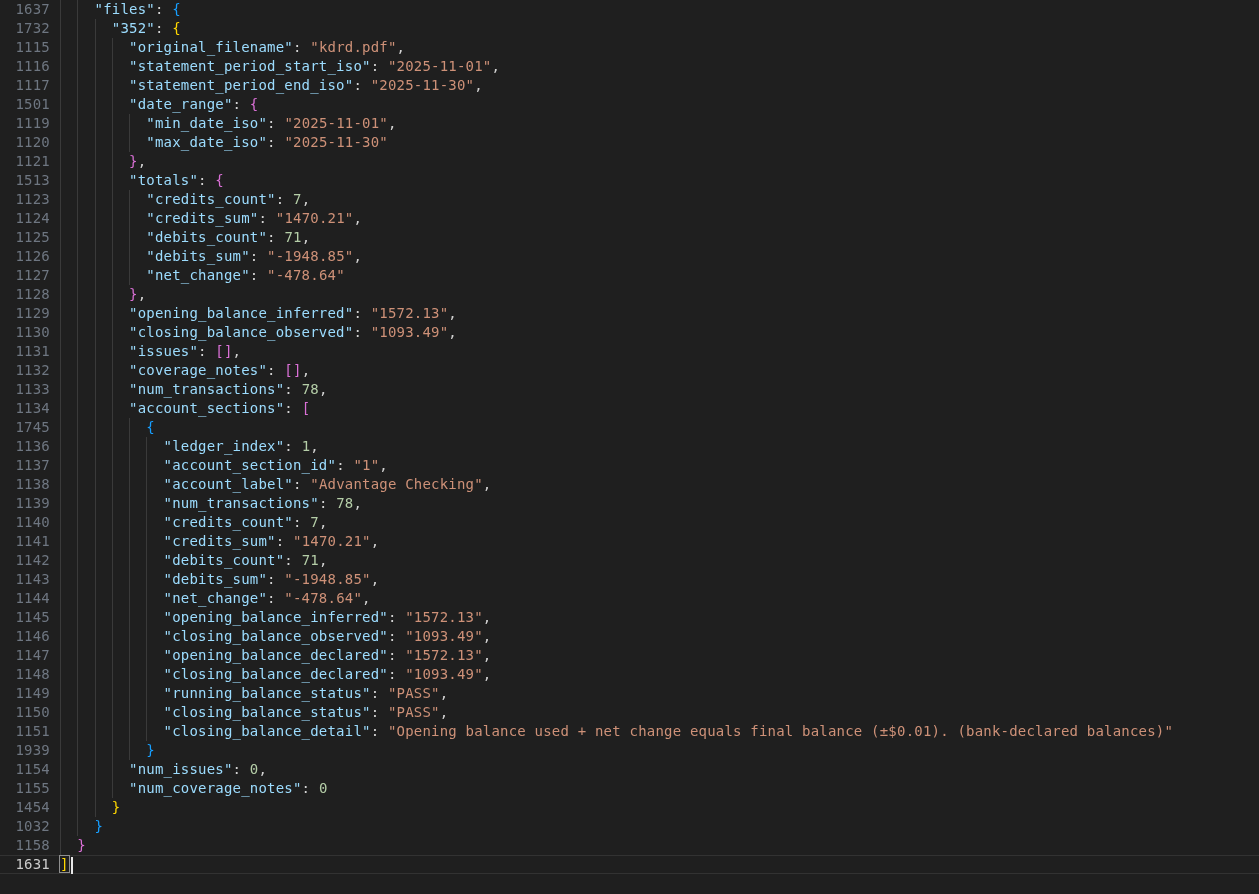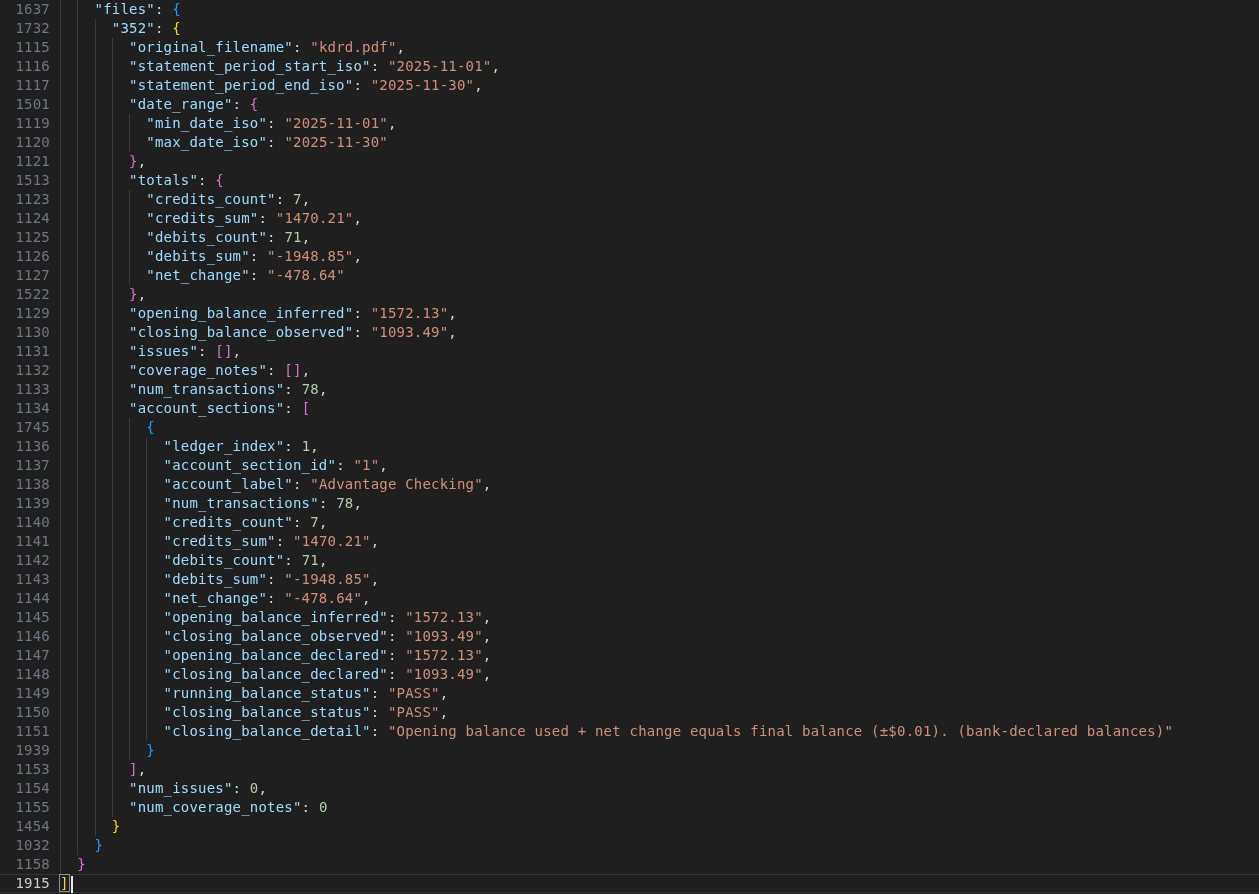--- a/index.html
+++ b/index.html
@@ -77,21 +77,21 @@
       <div class="row"><div class="gutter">1501</div><div class="guide" style="left: 60px;"></div><div class="guide" style="left: 77.26px;"></div><div class="guide" style="left: 94.52px;"></div><div class="guide" style="left: 111.78px;"></div><div class="code" style="left: 129.04px;"><span class="tok-key">"date_range"</span><span class="tok-punc">: </span><span class="tok-b2">{</span></div></div>
       <div class="row"><div class="gutter">1119</div><div class="guide" style="left: 60px;"></div><div class="guide" style="left: 77.26px;"></div><div class="guide" style="left: 94.52px;"></div><div class="guide" style="left: 111.78px;"></div><div class="guide" style="left: 129.04px;"></div><div class="code" style="left: 146.3px;"><span class="tok-key">"min_date_iso"</span><span class="tok-punc">: </span><span class="tok-str">"2025-11-01"</span><span class="tok-punc">,</span></div></div>
       <div class="row"><div class="gutter">1120</div><div class="guide" style="left: 60px;"></div><div class="guide" style="left: 77.26px;"></div><div class="guide" style="left: 94.52px;"></div><div class="guide" style="left: 111.78px;"></div><div class="guide" style="left: 129.04px;"></div><div class="code" style="left: 146.3px;"><span class="tok-key">"max_date_iso"</span><span class="tok-punc">: </span><span class="tok-str">"2025-11-30"</span></div></div>
       <div class="row"><div class="gutter">1121</div><div class="guide" style="left: 60px;"></div><div class="guide" style="left: 77.26px;"></div><div class="guide" style="left: 94.52px;"></div><div class="guide" style="left: 111.78px;"></div><div class="code" style="left: 129.04px;"><span class="tok-b2">}</span><span class="tok-punc">,</span></div></div>
       <div class="row"><div class="gutter">1513</div><div class="guide" style="left: 60px;"></div><div class="guide" style="left: 77.26px;"></div><div class="guide" style="left: 94.52px;"></div><div class="guide" style="left: 111.78px;"></div><div class="code" style="left: 129.04px;"><span class="tok-key">"totals"</span><span class="tok-punc">: </span><span class="tok-b2">{</span></div></div>
       <div class="row"><div class="gutter">1123</div><div class="guide" style="left: 60px;"></div><div class="guide" style="left: 77.26px;"></div><div class="guide" style="left: 94.52px;"></div><div class="guide" style="left: 111.78px;"></div><div class="guide" style="left: 129.04px;"></div><div class="code" style="left: 146.3px;"><span class="tok-key">"credits_count"</span><span class="tok-punc">: </span><span class="tok-num">7</span><span class="tok-punc">,</span></div></div>
       <div class="row"><div class="gutter">1124</div><div class="guide" style="left: 60px;"></div><div class="guide" style="left: 77.26px;"></div><div class="guide" style="left: 94.52px;"></div><div class="guide" style="left: 111.78px;"></div><div class="guide" style="left: 129.04px;"></div><div class="code" style="left: 146.3px;"><span class="tok-key">"credits_sum"</span><span class="tok-punc">: </span><span class="tok-str">"1470.21"</span><span class="tok-punc">,</span></div></div>
       <div class="row"><div class="gutter">1125</div><div class="guide" style="left: 60px;"></div><div class="guide" style="left: 77.26px;"></div><div class="guide" style="left: 94.52px;"></div><div class="guide" style="left: 111.78px;"></div><div class="guide" style="left: 129.04px;"></div><div class="code" style="left: 146.3px;"><span class="tok-key">"debits_count"</span><span class="tok-punc">: </span><span class="tok-num">71</span><span class="tok-punc">,</span></div></div>
       <div class="row"><div class="gutter">1126</div><div class="guide" style="left: 60px;"></div><div class="guide" style="left: 77.26px;"></div><div class="guide" style="left: 94.52px;"></div><div class="guide" style="left: 111.78px;"></div><div class="guide" style="left: 129.04px;"></div><div class="code" style="left: 146.3px;"><span class="tok-key">"debits_sum"</span><span class="tok-punc">: </span><span class="tok-str">"-1948.85"</span><span class="tok-punc">,</span></div></div>
       <div class="row"><div class="gutter">1127</div><div class="guide" style="left: 60px;"></div><div class="guide" style="left: 77.26px;"></div><div class="guide" style="left: 94.52px;"></div><div class="guide" style="left: 111.78px;"></div><div class="guide" style="left: 129.04px;"></div><div class="code" style="left: 146.3px;"><span class="tok-key">"net_change"</span><span class="tok-punc">: </span><span class="tok-str">"-478.64"</span></div></div>
-      <div class="row"><div class="gutter">1522</div><div class="guide" style="left: 60px;"></div><div class="guide" style="left: 77.26px;"></div><div class="guide" style="left: 94.52px;"></div><div class="guide" style="left: 111.78px;"></div><div class="code" style="left: 129.04px;"><span class="tok-b2">}</span><span class="tok-punc">,</span></div></div>
+      <div class="row"><div class="gutter">1128</div><div class="guide" style="left: 60px;"></div><div class="guide" style="left: 77.26px;"></div><div class="guide" style="left: 94.52px;"></div><div class="guide" style="left: 111.78px;"></div><div class="code" style="left: 129.04px;"><span class="tok-b2">}</span><span class="tok-punc">,</span></div></div>
       <div class="row"><div class="gutter">1129</div><div class="guide" style="left: 60px;"></div><div class="guide" style="left: 77.26px;"></div><div class="guide" style="left: 94.52px;"></div><div class="guide" style="left: 111.78px;"></div><div class="code" style="left: 129.04px;"><span class="tok-key">"opening_balance_inferred"</span><span class="tok-punc">: </span><span class="tok-str">"1572.13"</span><span class="tok-punc">,</span></div></div>
       <div class="row"><div class="gutter">1130</div><div class="guide" style="left: 60px;"></div><div class="guide" style="left: 77.26px;"></div><div class="guide" style="left: 94.52px;"></div><div class="guide" style="left: 111.78px;"></div><div class="code" style="left: 129.04px;"><span class="tok-key">"closing_balance_observed"</span><span class="tok-punc">: </span><span class="tok-str">"1093.49"</span><span class="tok-punc">,</span></div></div>
       <div class="row"><div class="gutter">1131</div><div class="guide" style="left: 60px;"></div><div class="guide" style="left: 77.26px;"></div><div class="guide" style="left: 94.52px;"></div><div class="guide" style="left: 111.78px;"></div><div class="code" style="left: 129.04px;"><span class="tok-key">"issues"</span><span class="tok-punc">: </span><span class="tok-b2">[]</span><span class="tok-punc">,</span></div></div>
       <div class="row"><div class="gutter">1132</div><div class="guide" style="left: 60px;"></div><div class="guide" style="left: 77.26px;"></div><div class="guide" style="left: 94.52px;"></div><div class="guide" style="left: 111.78px;"></div><div class="code" style="left: 129.04px;"><span class="tok-key">"coverage_notes"</span><span class="tok-punc">: </span><span class="tok-b2">[]</span><span class="tok-punc">,</span></div></div>
       <div class="row"><div class="gutter">1133</div><div class="guide" style="left: 60px;"></div><div class="guide" style="left: 77.26px;"></div><div class="guide" style="left: 94.52px;"></div><div class="guide" style="left: 111.78px;"></div><div class="code" style="left: 129.04px;"><span class="tok-key">"num_transactions"</span><span class="tok-punc">: </span><span class="tok-num">78</span><span class="tok-punc">,</span></div></div>
       <div class="row"><div class="gutter">1134</div><div class="guide" style="left: 60px;"></div><div class="guide" style="left: 77.26px;"></div><div class="guide" style="left: 94.52px;"></div><div class="guide" style="left: 111.78px;"></div><div class="code" style="left: 129.04px;"><span class="tok-key">"account_sections"</span><span class="tok-punc">: </span><span class="tok-b2">[</span></div></div>
       <div class="row"><div class="gutter">1745</div><div class="guide" style="left: 60px;"></div><div class="guide" style="left: 77.26px;"></div><div class="guide" style="left: 94.52px;"></div><div class="guide" style="left: 111.78px;"></div><div class="guide" style="left: 129.04px;"></div><div class="code" style="left: 146.3px;"><span class="tok-b3">{</span></div></div>
       <div class="row"><div class="gutter">1136</div><div class="guide" style="left: 60px;"></div><div class="guide" style="left: 77.26px;"></div><div class="guide" style="left: 94.52px;"></div><div class="guide" style="left: 111.78px;"></div><div class="guide" style="left: 129.04px;"></div><div class="guide" style="left: 146.3px;"></div><div class="code" style="left: 163.56px;"><span class="tok-key">"ledger_index"</span><span class="tok-punc">: </span><span class="tok-num">1</span><span class="tok-punc">,</span></div></div>
       <div class="row"><div class="gutter">1137</div><div class="guide" style="left: 60px;"></div><div class="guide" style="left: 77.26px;"></div><div class="guide" style="left: 94.52px;"></div><div class="guide" style="left: 111.78px;"></div><div class="guide" style="left: 129.04px;"></div><div class="guide" style="left: 146.3px;"></div><div class="code" style="left: 163.56px;"><span class="tok-key">"account_section_id"</span><span class="tok-punc">: </span><span class="tok-str">"1"</span><span class="tok-punc">,</span></div></div>
       <div class="row"><div class="gutter">1138</div><div class="guide" style="left: 60px;"></div><div class="guide" style="left: 77.26px;"></div><div class="guide" style="left: 94.52px;"></div><div class="guide" style="left: 111.78px;"></div><div class="guide" style="left: 129.04px;"></div><div class="guide" style="left: 146.3px;"></div><div class="code" style="left: 163.56px;"><span class="tok-key">"account_label"</span><span class="tok-punc">: </span><span class="tok-str">"Advantage Checking"</span><span class="tok-punc">,</span></div></div>
@@ -102,21 +102,20 @@
       <div class="row"><div class="gutter">1143</div><div class="guide" style="left: 60px;"></div><div class="guide" style="left: 77.26px;"></div><div class="guide" style="left: 94.52px;"></div><div class="guide" style="left: 111.78px;"></div><div class="guide" style="left: 129.04px;"></div><div class="guide" style="left: 146.3px;"></div><div class="code" style="left: 163.56px;"><span class="tok-key">"debits_sum"</span><span class="tok-punc">: </span><span class="tok-str">"-1948.85"</span><span class="tok-punc">,</span></div></div>
       <div class="row"><div class="gutter">1144</div><div class="guide" style="left: 60px;"></div><div class="guide" style="left: 77.26px;"></div><div class="guide" style="left: 94.52px;"></div><div class="guide" style="left: 111.78px;"></div><div class="guide" style="left: 129.04px;"></div><div class="guide" style="left: 146.3px;"></div><div class="code" style="left: 163.56px;"><span class="tok-key">"net_change"</span><span class="tok-punc">: </span><span class="tok-str">"-478.64"</span><span class="tok-punc">,</span></div></div>
       <div class="row"><div class="gutter">1145</div><div class="guide" style="left: 60px;"></div><div class="guide" style="left: 77.26px;"></div><div class="guide" style="left: 94.52px;"></div><div class="guide" style="left: 111.78px;"></div><div class="guide" style="left: 129.04px;"></div><div class="guide" style="left: 146.3px;"></div><div class="code" style="left: 163.56px;"><span class="tok-key">"opening_balance_inferred"</span><span class="tok-punc">: </span><span class="tok-str">"1572.13"</span><span class="tok-punc">,</span></div></div>
       <div class="row"><div class="gutter">1146</div><div class="guide" style="left: 60px;"></div><div class="guide" style="left: 77.26px;"></div><div class="guide" style="left: 94.52px;"></div><div class="guide" style="left: 111.78px;"></div><div class="guide" style="left: 129.04px;"></div><div class="guide" style="left: 146.3px;"></div><div class="code" style="left: 163.56px;"><span class="tok-key">"closing_balance_observed"</span><span class="tok-punc">: </span><span class="tok-str">"1093.49"</span><span class="tok-punc">,</span></div></div>
       <div class="row"><div class="gutter">1147</div><div class="guide" style="left: 60px;"></div><div class="guide" style="left: 77.26px;"></div><div class="guide" style="left: 94.52px;"></div><div class="guide" style="left: 111.78px;"></div><div class="guide" style="left: 129.04px;"></div><div class="guide" style="left: 146.3px;"></div><div class="code" style="left: 163.56px;"><span class="tok-key">"opening_balance_declared"</span><span class="tok-punc">: </span><span class="tok-str">"1572.13"</span><span class="tok-punc">,</span></div></div>
       <div class="row"><div class="gutter">1148</div><div class="guide" style="left: 60px;"></div><div class="guide" style="left: 77.26px;"></div><div class="guide" style="left: 94.52px;"></div><div class="guide" style="left: 111.78px;"></div><div class="guide" style="left: 129.04px;"></div><div class="guide" style="left: 146.3px;"></div><div class="code" style="left: 163.56px;"><span class="tok-key">"closing_balance_declared"</span><span class="tok-punc">: </span><span class="tok-str">"1093.49"</span><span class="tok-punc">,</span></div></div>
       <div class="row"><div class="gutter">1149</div><div class="guide" style="left: 60px;"></div><div class="guide" style="left: 77.26px;"></div><div class="guide" style="left: 94.52px;"></div><div class="guide" style="left: 111.78px;"></div><div class="guide" style="left: 129.04px;"></div><div class="guide" style="left: 146.3px;"></div><div class="code" style="left: 163.56px;"><span class="tok-key">"running_balance_status"</span><span class="tok-punc">: </span><span class="tok-str">"PASS"</span><span class="tok-punc">,</span></div></div>
       <div class="row"><div class="gutter">1150</div><div class="guide" style="left: 60px;"></div><div class="guide" style="left: 77.26px;"></div><div class="guide" style="left: 94.52px;"></div><div class="guide" style="left: 111.78px;"></div><div class="guide" style="left: 129.04px;"></div><div class="guide" style="left: 146.3px;"></div><div class="code" style="left: 163.56px;"><span class="tok-key">"closing_balance_status"</span><span class="tok-punc">: </span><span class="tok-str">"PASS"</span><span class="tok-punc">,</span></div></div>
       <div class="row"><div class="gutter">1151</div><div class="guide" style="left: 60px;"></div><div class="guide" style="left: 77.26px;"></div><div class="guide" style="left: 94.52px;"></div><div class="guide" style="left: 111.78px;"></div><div class="guide" style="left: 129.04px;"></div><div class="guide" style="left: 146.3px;"></div><div class="code" style="left: 163.56px;"><span class="tok-key">"closing_balance_detail"</span><span class="tok-punc">: </span><span class="tok-str">"Opening balance used + net change equals final balance (±$0.01). (bank-declared balances)"</span></div></div>
       <div class="row"><div class="gutter">1939</div><div class="guide" style="left: 60px;"></div><div class="guide" style="left: 77.26px;"></div><div class="guide" style="left: 94.52px;"></div><div class="guide" style="left: 111.78px;"></div><div class="guide" style="left: 129.04px;"></div><div class="code" style="left: 146.3px;"><span class="tok-b3">}</span></div></div>
-      <div class="row"><div class="gutter">1153</div><div class="guide" style="left: 60px;"></div><div class="guide" style="left: 77.26px;"></div><div class="guide" style="left: 94.52px;"></div><div class="guide" style="left: 111.78px;"></div><div class="code" style="left: 129.04px;"><span class="tok-b2">]</span><span class="tok-punc">,</span></div></div>
       <div class="row"><div class="gutter">1154</div><div class="guide" style="left: 60px;"></div><div class="guide" style="left: 77.26px;"></div><div class="guide" style="left: 94.52px;"></div><div class="guide" style="left: 111.78px;"></div><div class="code" style="left: 129.04px;"><span class="tok-key">"num_issues"</span><span class="tok-punc">: </span><span class="tok-num">0</span><span class="tok-punc">,</span></div></div>
       <div class="row"><div class="gutter">1155</div><div class="guide" style="left: 60px;"></div><div class="guide" style="left: 77.26px;"></div><div class="guide" style="left: 94.52px;"></div><div class="guide" style="left: 111.78px;"></div><div class="code" style="left: 129.04px;"><span class="tok-key">"num_coverage_notes"</span><span class="tok-punc">: </span><span class="tok-num">0</span></div></div>
       <div class="row"><div class="gutter">1454</div><div class="guide" style="left: 60px;"></div><div class="guide" style="left: 77.26px;"></div><div class="guide" style="left: 94.52px;"></div><div class="code" style="left: 111.78px;"><span class="tok-b1">}</span></div></div>
       <div class="row"><div class="gutter">1032</div><div class="guide" style="left: 60px;"></div><div class="guide" style="left: 77.26px;"></div><div class="code" style="left: 94.52px;"><span class="tok-b3">}</span></div></div>
       <div class="row"><div class="gutter">1158</div><div class="guide" style="left: 60px;"></div><div class="code" style="left: 77.26px;"><span class="tok-b2">}</span></div></div>
-      <div class="row current"><div class="gutter">1915</div><div class="code" style="left: 60px;"><span class="tok-b1 tok-match">]</span></div><div class="cursor" style="left: 70.63px;"></div></div>
+      <div class="row current"><div class="gutter">1631</div><div class="code" style="left: 60px;"><span class="tok-b1 tok-match">]</span></div><div class="cursor" style="left: 70.63px;"></div></div>
     </div>
 </div>
 
 </body></html>

